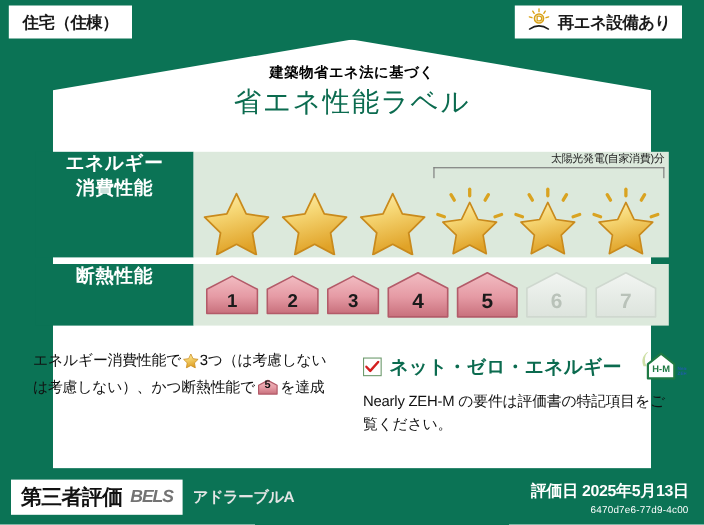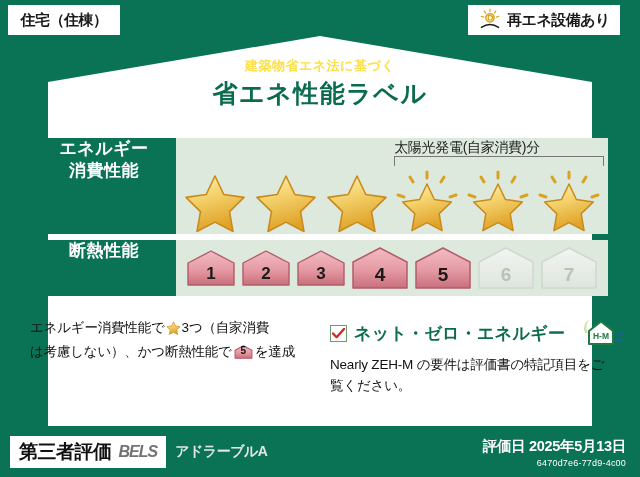--- a/index.html
+++ b/index.html
@@ -57,28 +57,28 @@
   
   .title-block{
     position:absolute;
     left:0;right:0;top:58px;
     text-align:center;
     pointer-events:none;
   }
   #label-subtitle{
     font-size:13px;
     font-weight:bold;
-    color:#fde047;
+    color:#000000;
     letter-spacing:0.5px;
     line-height:1.2;
   }
   #label-title{
     margin-top:4px;
     font-size:25px;
-    font-weight:bold;
+    font-weight:normal;
     color:#0b6b4f;
     letter-spacing:1.5px;
     line-height:1.2;
   }
 
   
   .rating-row{
     position:absolute;
     left:32px;
     width:576px;
@@ -110,23 +110,23 @@
 
   
   #solar-bracket{
     position:absolute;
     left:50.5%;
     right:4px;
     top:2px;
     height:28px;
   }
   #solar-bracket .bracket-text{
-    font-size:14px;
+    font-size:10px;
     color:#222;
-    text-align:left;
+    text-align:right;
     line-height:1;
     padding-bottom:2px;
     white-space:nowrap;
     letter-spacing:-0.3px;
   }
   #solar-bracket .bracket-line{
     height:9px;
     border-left:1px solid #777;
     border-right:1px solid #777;
     border-top:1px solid #777;
@@ -440,21 +440,21 @@
       </div>
     </div>
   </div>
 
   <div class="info-cols">
 
     <div class="info-col">
       <div class="info-body">
         <span>エネルギー消費性能で</span><span class="inline-star"><svg width="15" height="15" viewBox="0 0 66 62">
               <polygon points="33,6 41.8,24.5 62,27.4 47.5,41.6 51,61.5 33,52.1 15,61.5 18.5,41.6 4,27.4 24.2,24.5" fill="url(#sg)" stroke="#c98a1c" stroke-width="3" stroke-linejoin="round"></polygon>
-            </svg></span><span>3つ（自家消費</span><br><span>は考慮しない）、かつ断熱性能で</span><span class="inline-grade"><svg width="19" height="16" viewBox="0 0 52 40" style="position:absolute;left:0;top:0;">
+            </svg></span><span>3つ（は考慮しない</span><br><span>は考慮しない）、かつ断熱性能で</span><span class="inline-grade"><svg width="19" height="16" viewBox="0 0 52 40" style="position:absolute;left:0;top:0;">
               <polygon points="3,15 26,3 49,15 49,37 3,37" fill="url(#gp)" stroke="#b35b69" stroke-width="3" stroke-linejoin="round"></polygon>
             </svg><span class="ig-num">5</span></span><span>を達成</span>
       </div>
     </div>
 
     <div class="info-col">
       <div class="info-head">
         <span class="check-box">
           <svg width="13" height="11" viewBox="0 0 13 11">
             <polyline points="1,5.4 4.6,9.2 12,0.9" fill="none" stroke="#d32020" stroke-width="2.2" stroke-linecap="round" stroke-linejoin="round"></polyline>

